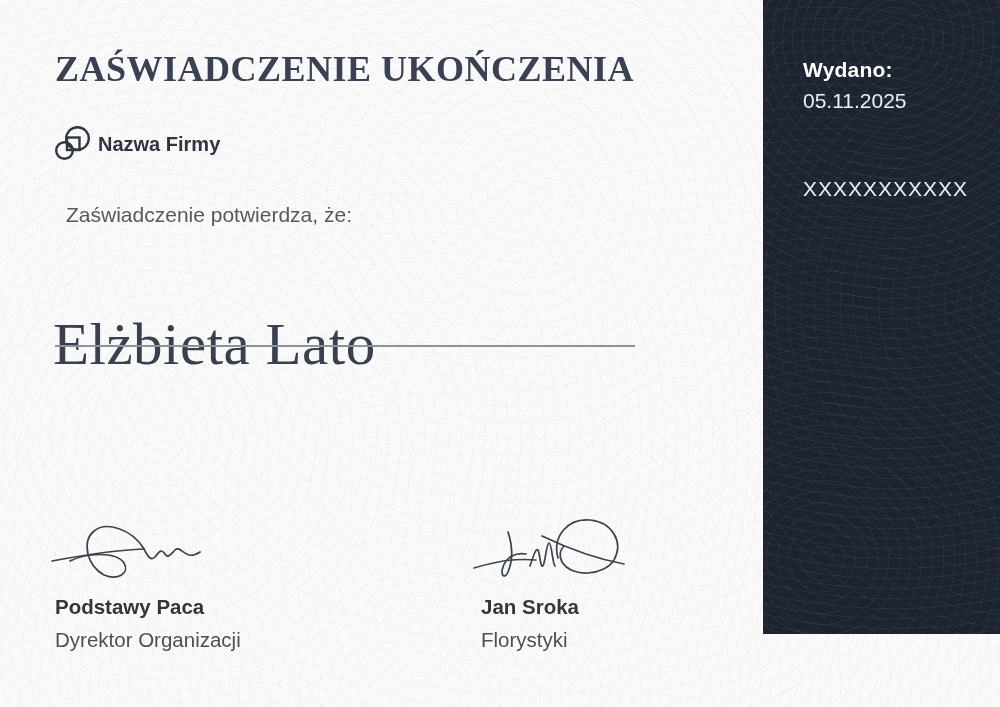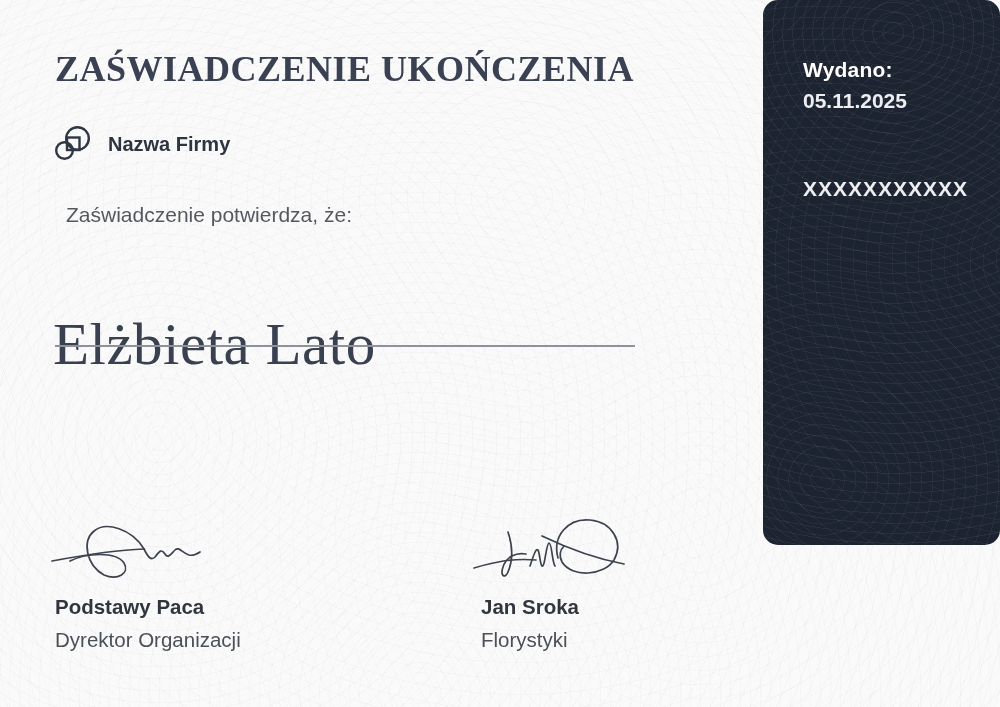--- a/index.html
+++ b/index.html
@@ -15,47 +15,46 @@
       repeating-radial-gradient(circle at 16% 62%, rgba(45,55,75,0.028) 0 1px, transparent 1px 12px),
       repeating-radial-gradient(circle at 52% 28%, rgba(45,55,75,0.022) 0 1px, transparent 1px 16px),
       repeating-radial-gradient(circle at 42% 98%, rgba(45,55,75,0.025) 0 1px, transparent 1px 10px),
       repeating-radial-gradient(circle at 70% 75%, rgba(45,55,75,0.02) 0 1px, transparent 1px 14px);
   }
 
   
   .side-panel {
     position: absolute;
     left: 763px; top: 0;
-    width: 237px; height: 545px;
+    width: 237px; height: 634px;
     background-color: #1d2431;
     background-image:
       repeating-radial-gradient(circle at 55% 6%, rgba(255,255,255,0.055) 0 1px, transparent 1px 10px),
       repeating-radial-gradient(circle at 115% 48%, rgba(255,255,255,0.04) 0 1px, transparent 1px 13px),
       repeating-radial-gradient(circle at 25% 88%, rgba(255,255,255,0.045) 0 1px, transparent 1px 11px);
     color: #ffffff;
-    border-radius: 15px;
   }
   .panel-field { position: absolute; left: 40px; }
   .panel-field.issued { top: 58px; }
   .panel-field.number { top: 170px; }
   .panel-label { font-size: 21px; font-weight: bold; letter-spacing: 0.2px; }
-  .panel-value { font-size: 21px; font-weight: 700; color: #eceef2; margin-top: 7px; }
+  .panel-value { font-size: 21px; font-weight: 400; color: #eceef2; margin-top: 7px; }
   .panel-field.number .panel-value { letter-spacing: 1px; }
 
   
   .title {
     position: absolute; left: 55px; top: 48px;
     font-family: "Liberation Serif", serif;
     font-size: 36px; font-weight: bold;
     letter-spacing: 0.5px;
     color: #3a4152;
   }
   .brand {
     position: absolute; left: 53px; top: 124px;
-    display: flex; align-items: center; gap: 15px;
+    display: flex; align-items: center; gap: 5px;
   }
   .brand-icon { width: 40px; height: 40px; display: block; }
   .brand-name { font-size: 20px; font-weight: bold; color: #2e3440; }
 
   .intro {
     position: absolute; left: 55px; top: 203px;
     font-size: 21px; color: #54585f; margin-left: 11px;
   }
   .recipient {
     position: absolute; left: 53px; top: 262px;

